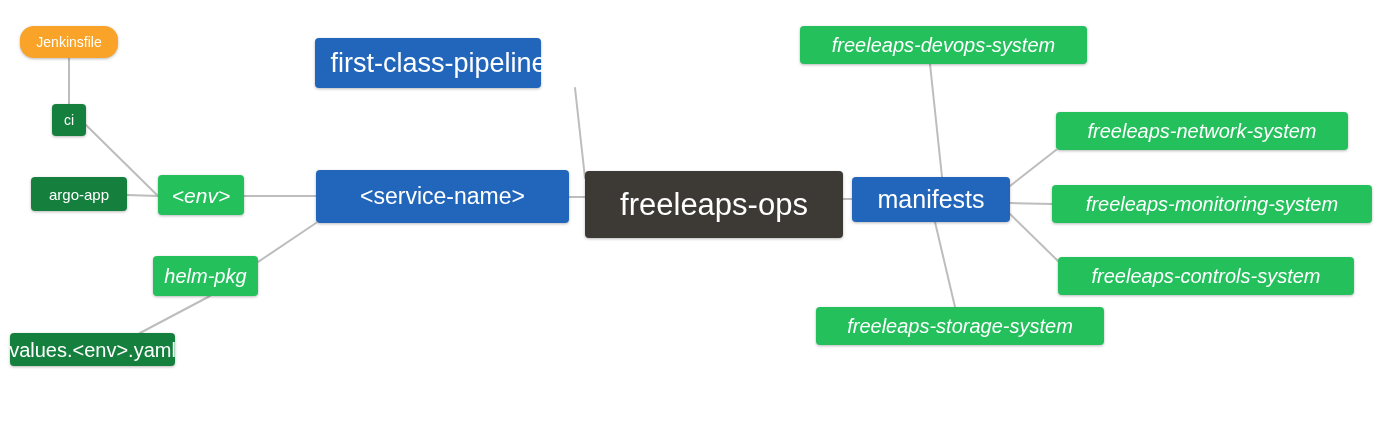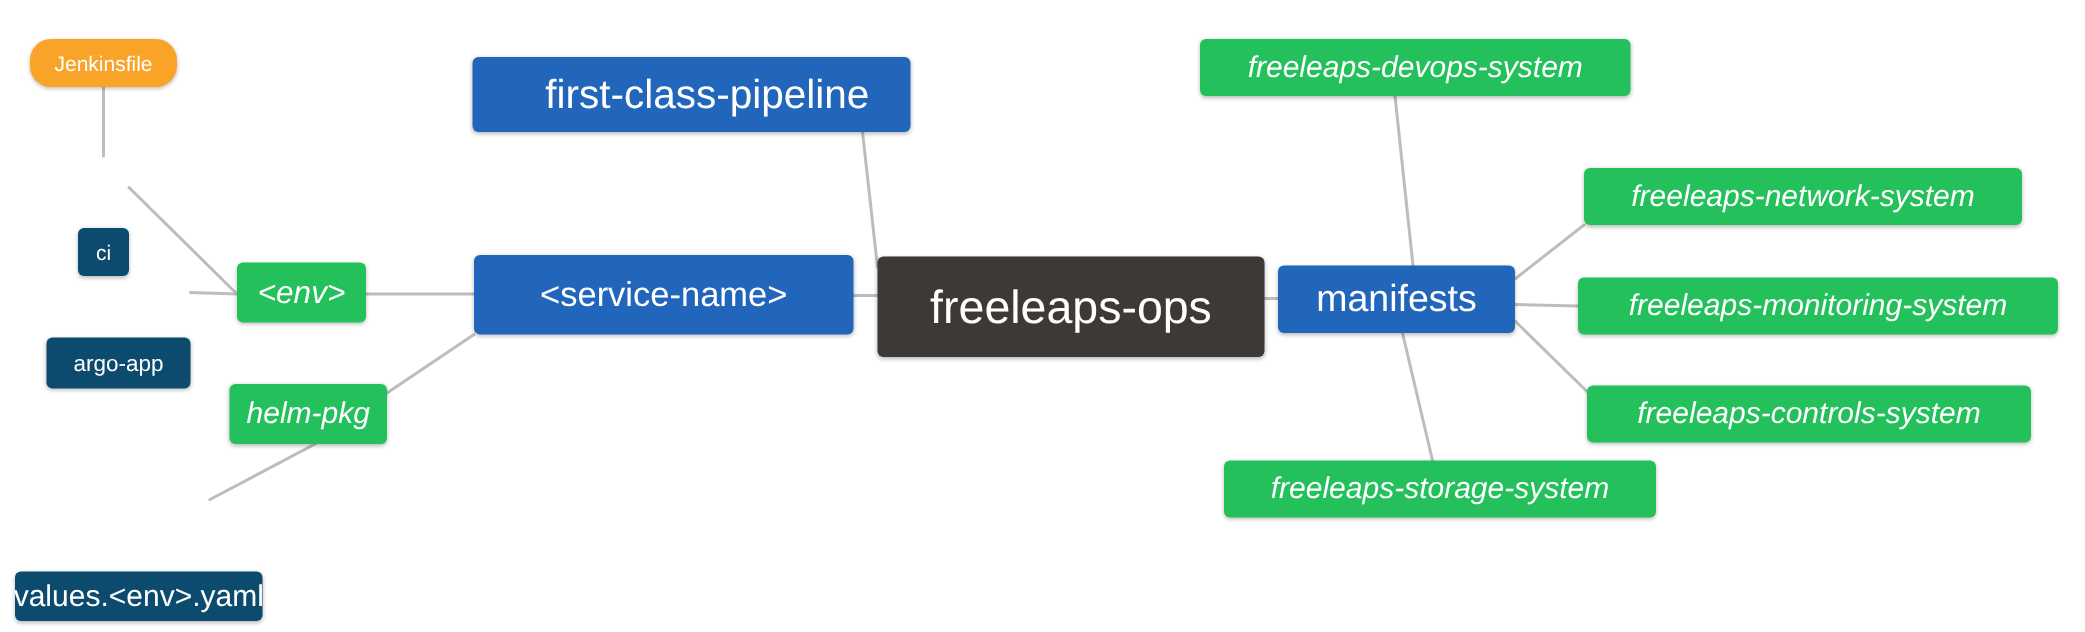--- a/index.html
+++ b/index.html
@@ -36,21 +36,21 @@
     padding:0 10px;
   }
   .node-label{
     display:block;
     color:#ffffff;
   }
   
   .c-root  {background:#3d3935;text-align:center;}
   .c-blue  {background:#2266bb;}
   .c-green {background:#23c05c;font-style:italic;}
-  .c-red   {background:#0c4a6e;margin-top:48px;}
+  .c-red   {background:#15803d;}
   .c-orange{background:#f9a328;border-radius:14px;}
 </style>
 </head>
 <body>
 
 <div id="canvas">
   <svg id="edges" viewBox="0 0 1390 421" width="1390" height="421" aria-hidden="true">
       <path d="M 69,58 L 69,104" stroke="#bdbdbd" stroke-width="2" fill="none" stroke-linecap="round"></path>
       <path d="M 86,125 L 158,196" stroke="#bdbdbd" stroke-width="2" fill="none" stroke-linecap="round"></path>
       <path d="M 127,195 L 158,196" stroke="#bdbdbd" stroke-width="2" fill="none" stroke-linecap="round"></path>
@@ -78,21 +78,21 @@
       </div>
       <div class="node c-green" style="left: 158px; top: 175px; width: 86px; height: 40px; font-size: 21px; text-align: right;">
         <span class="node-label">&lt;env&gt;</span>
       </div>
       <div class="node c-green" style="left: 153px; top: 256px; width: 105px; height: 40px; font-size: 20px;">
         <span class="node-label">helm-pkg</span>
       </div>
       <div class="node c-red" style="left: 10px; top: 333px; width: 165px; height: 33px; font-size: 20px;">
         <span class="node-label">values.&lt;env&gt;.yaml</span>
       </div>
-      <div class="node c-blue" style="left: 315px; top: 38px; width: 292px; height: 50px; font-size: 27px; padding-left: 31px;">
+      <div class="node c-blue" style="left: 315px; top: 38px; width: 226px; height: 50px; font-size: 27px; padding-left: 31px;">
         <span class="node-label">first-class-pipeline</span>
       </div>
       <div class="node c-blue" style="left: 316px; top: 170px; width: 253px; height: 53px; font-size: 23px;">
         <span class="node-label">&lt;service-name&gt;</span>
       </div>
       <div class="node c-root" style="left: 585px; top: 171px; width: 258px; height: 67px; font-size: 31px;">
         <span class="node-label">freeleaps-ops</span>
       </div>
       <div class="node c-blue" style="left: 852px; top: 177px; width: 158px; height: 45px; font-size: 25px;">
         <span class="node-label">manifests</span>

